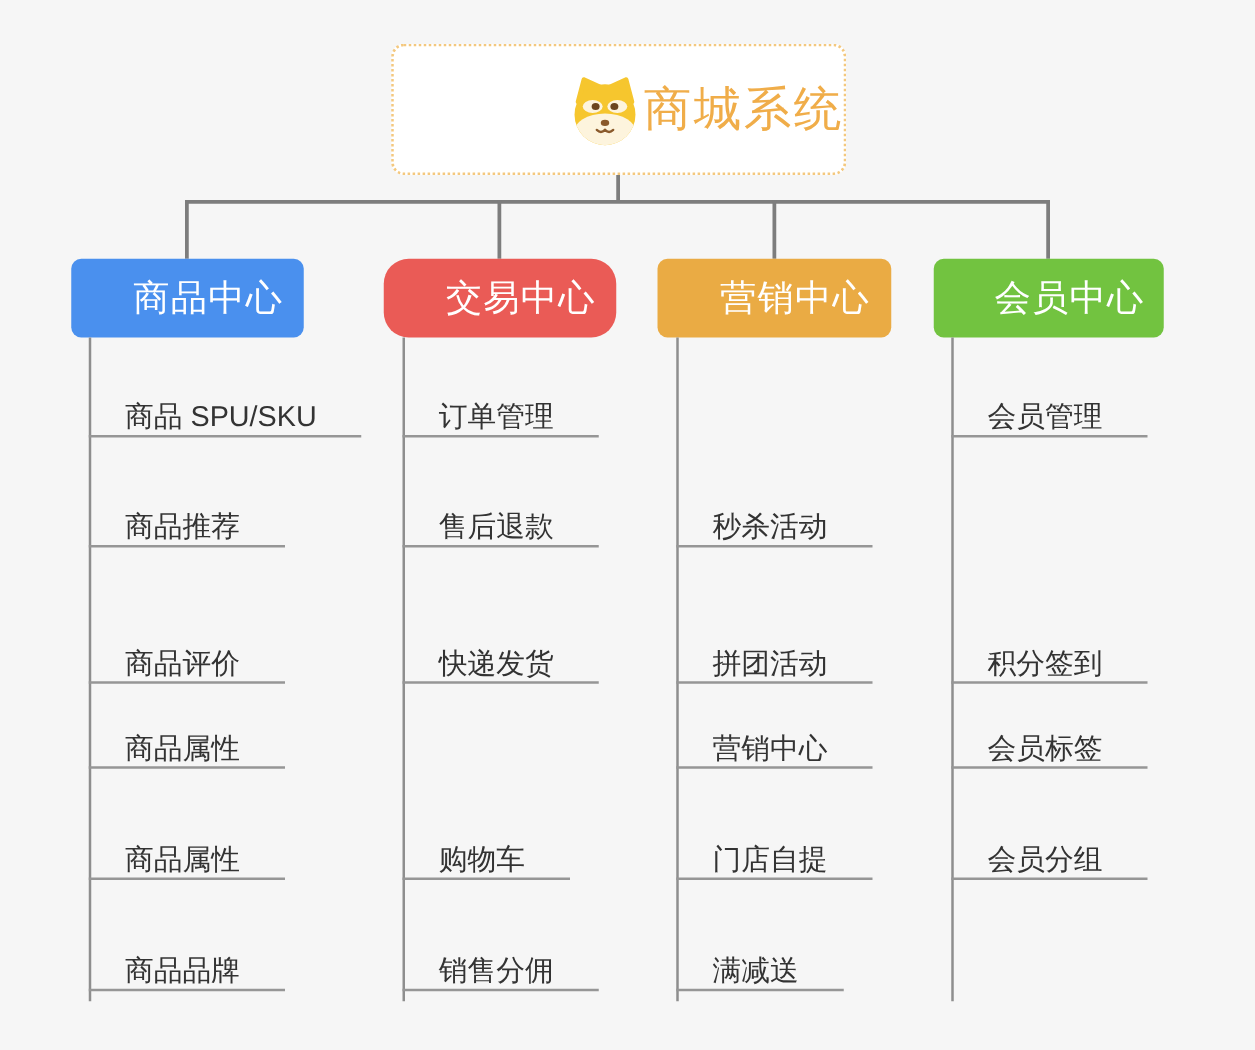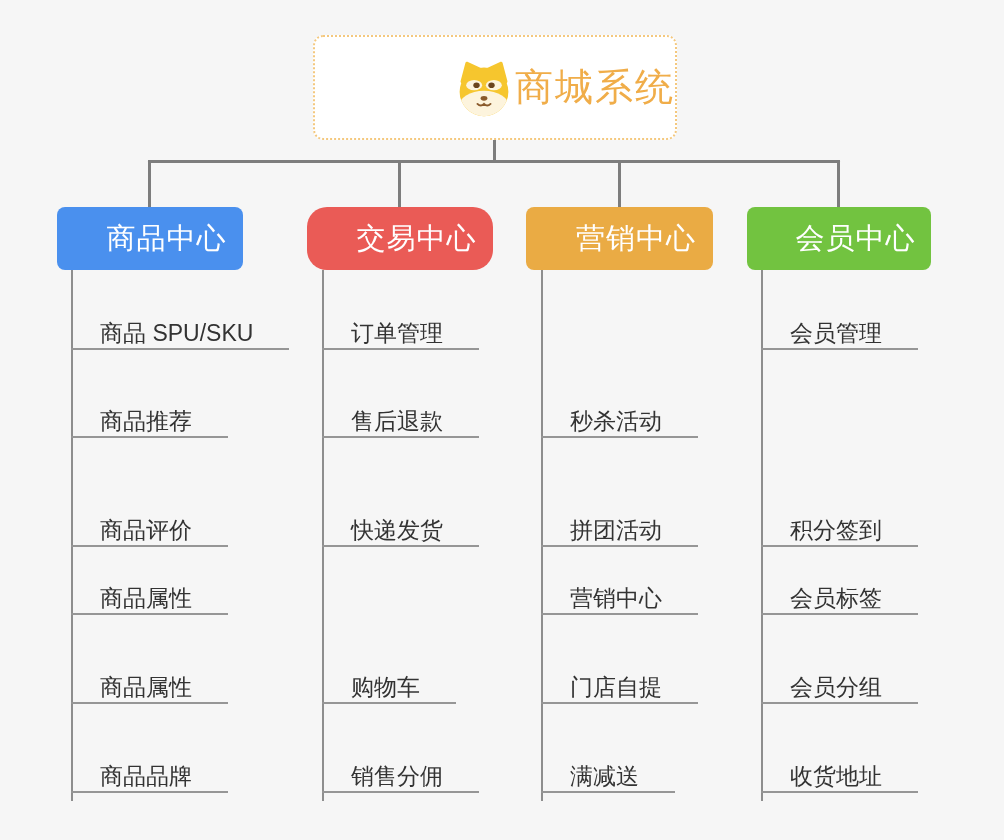--- a/index.html
+++ b/index.html
@@ -112,15 +112,14 @@
   <div class="leaf c2 r1">秒杀活动</div>
   <div class="leaf c2 r2">拼团活动</div>
   <div class="leaf c2 r3">营销中心</div>
   <div class="leaf c2 r4">门店自提</div>
   <div class="leaf c2 r5">满减送</div>
 
   <div class="leaf c3 r0">会员管理</div>
   <div class="leaf c3 r2">积分签到</div>
   <div class="leaf c3 r3">会员标签</div>
   <div class="leaf c3 r4">会员分组</div>
-  <div class="leaf c3 r5">收货地址</div>
 
 </div>
 
 </body></html>

